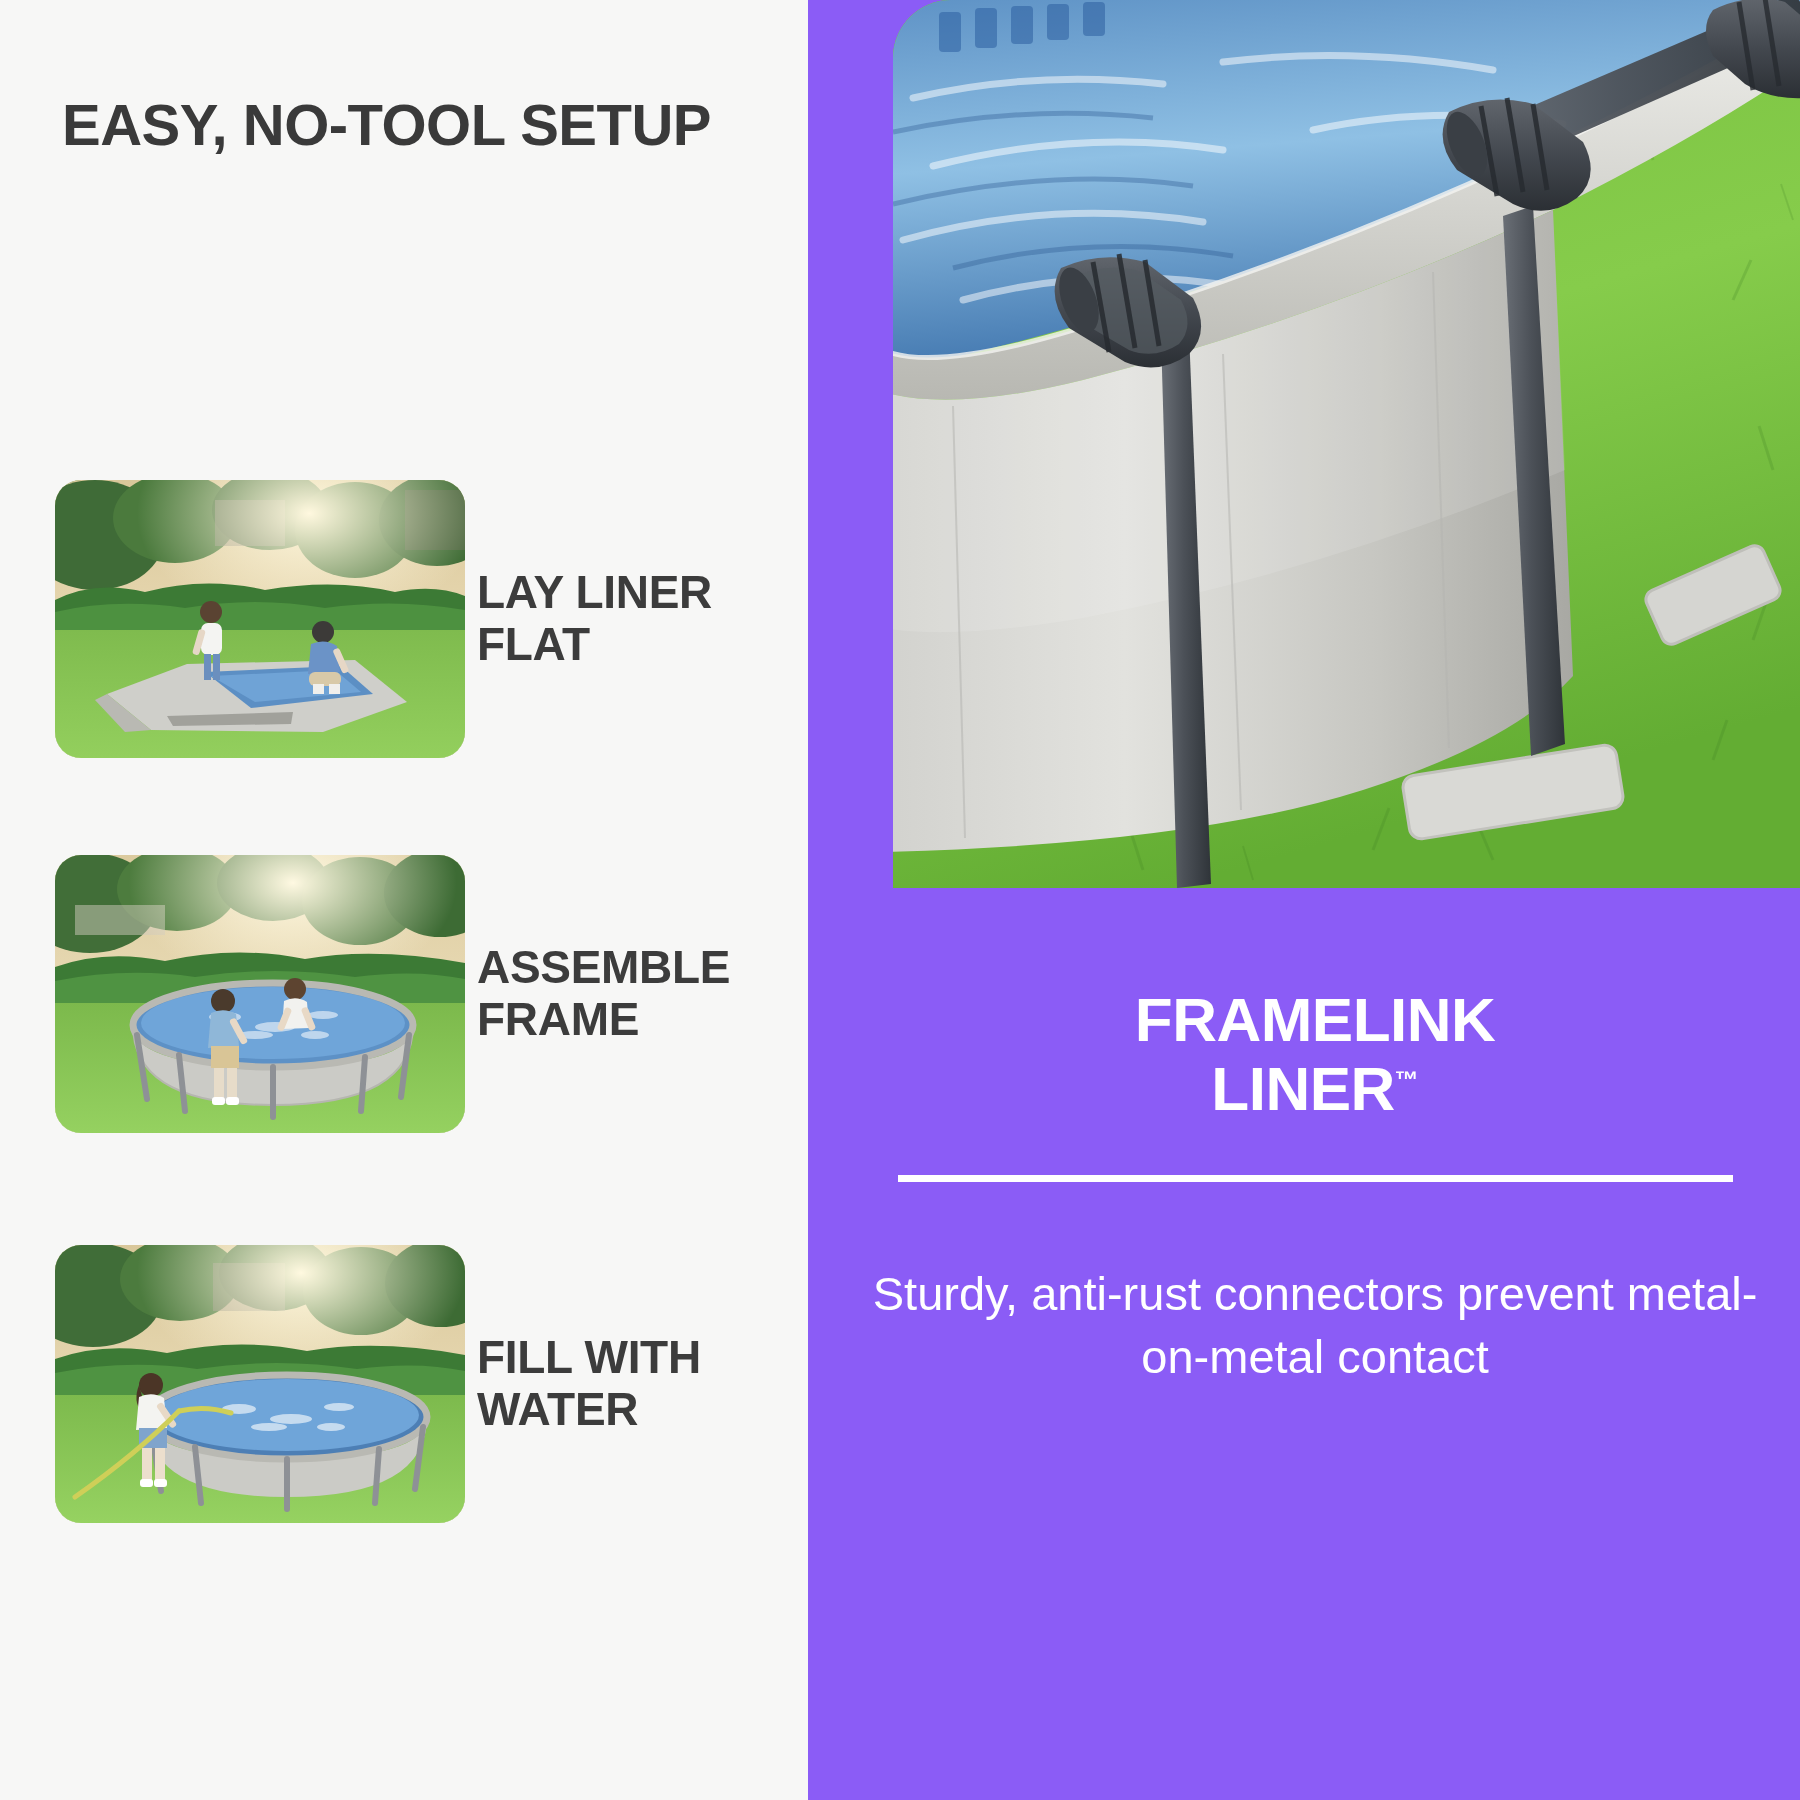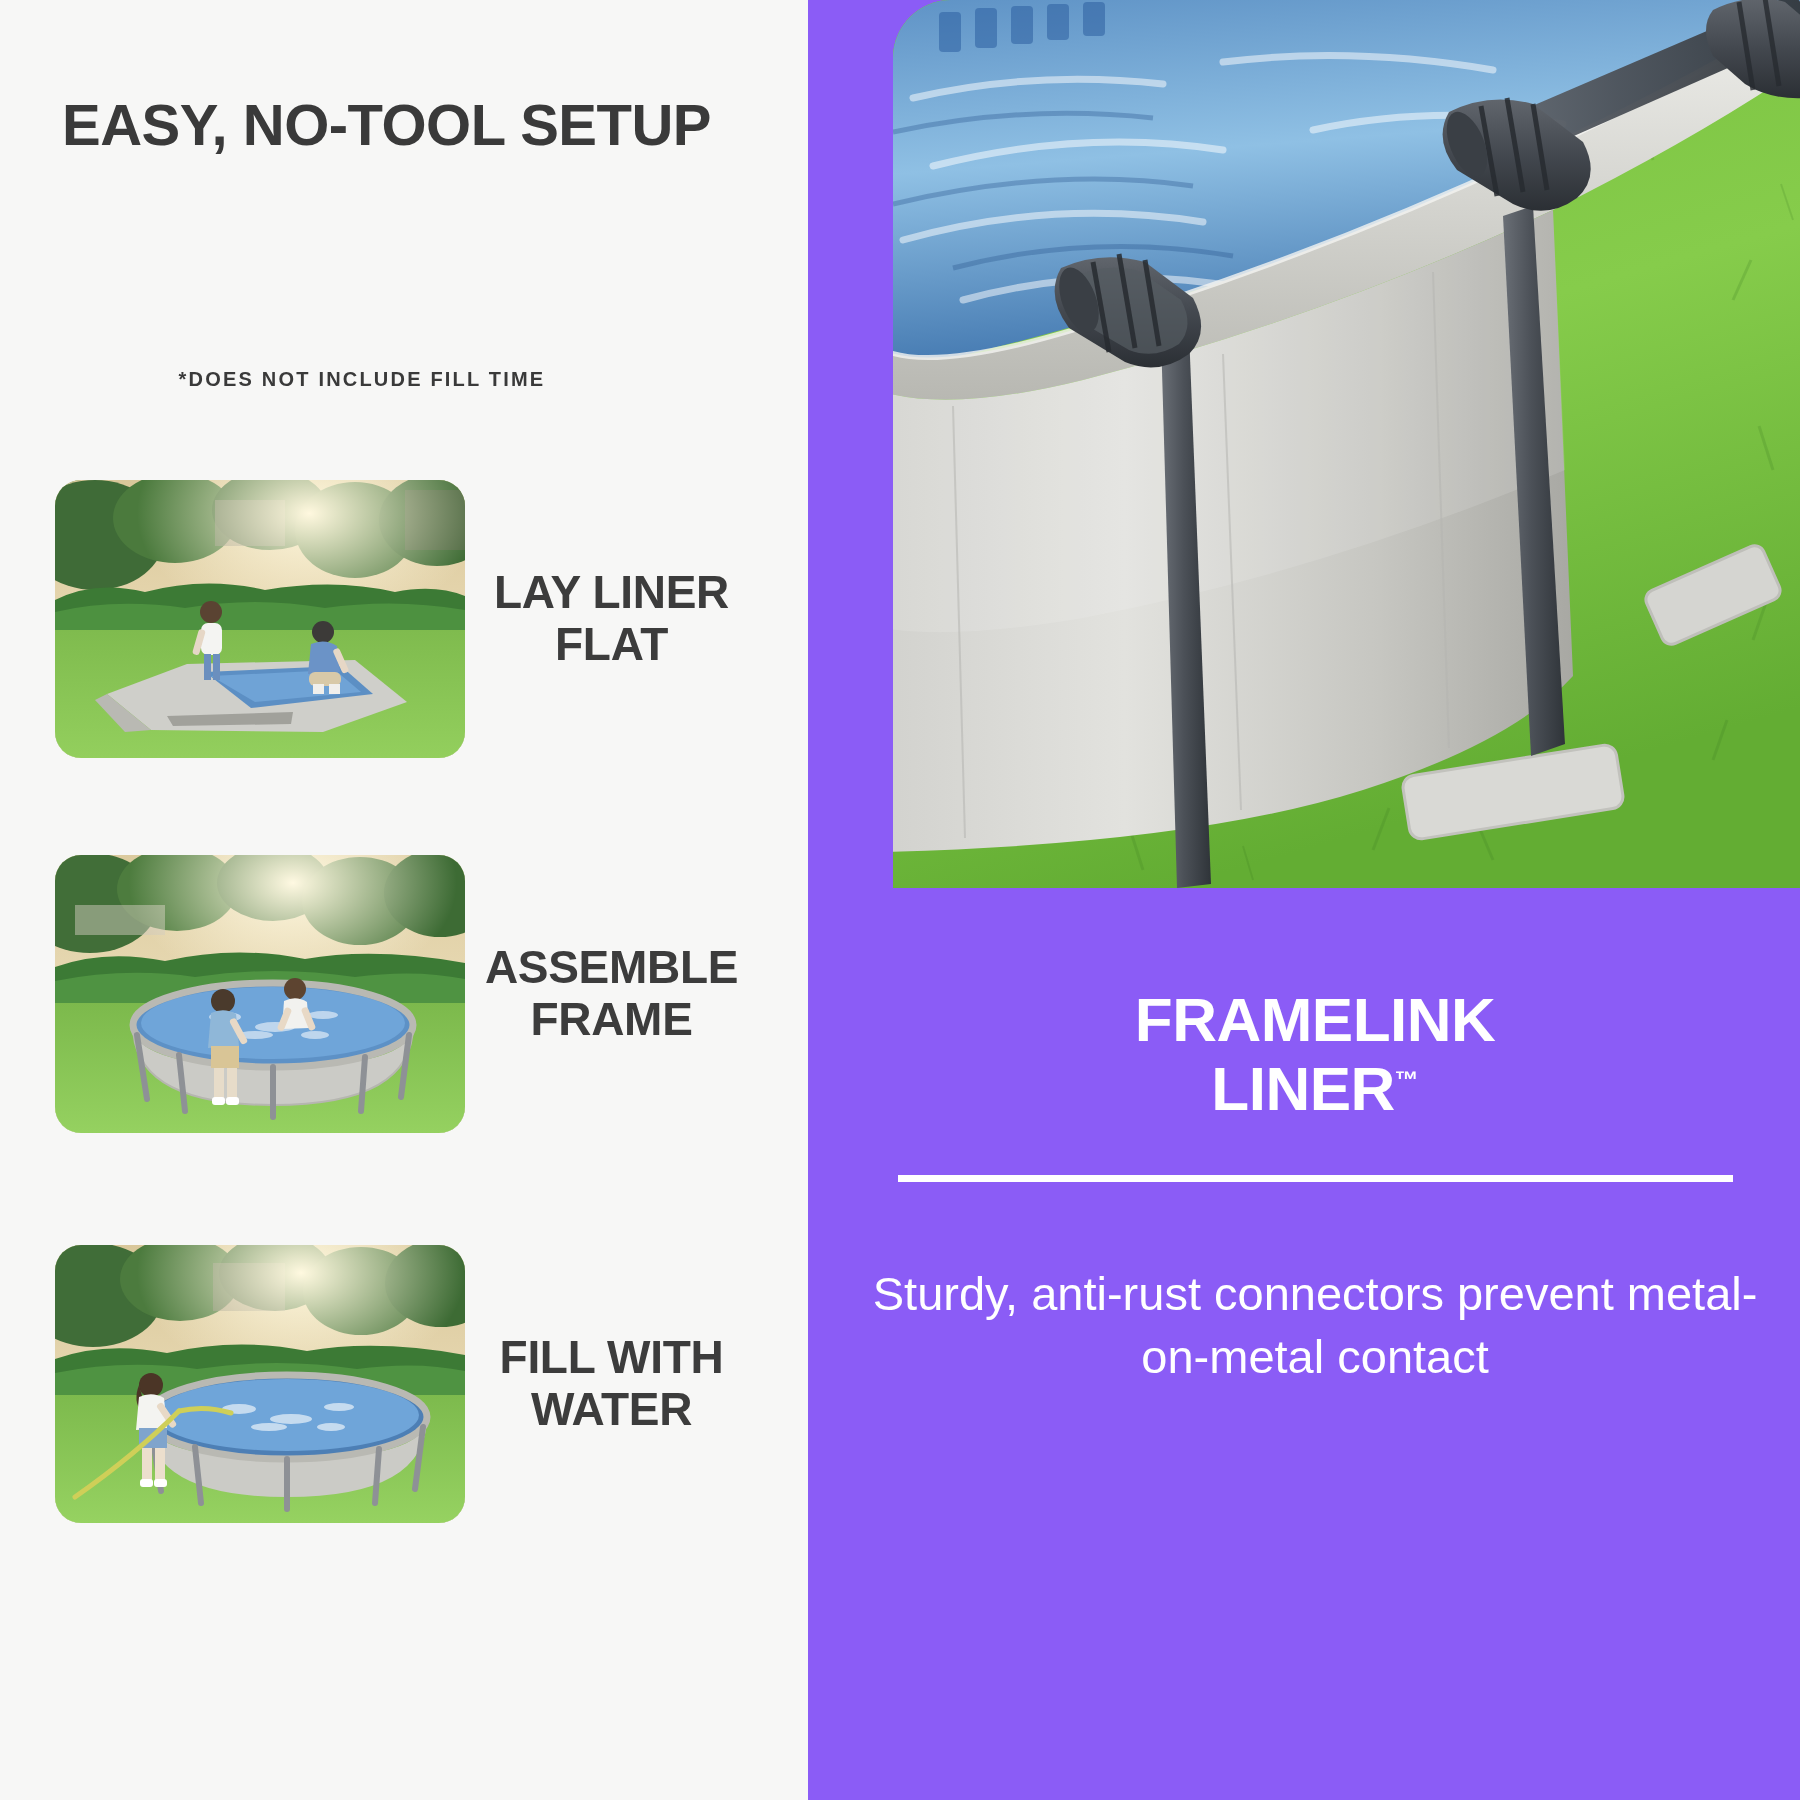--- a/index.html
+++ b/index.html
@@ -50,25 +50,24 @@
     border-radius:26px;
     overflow:hidden;
     position:relative;
     flex:0 0 auto;
     background:#6aa84f;
   }
   .thumb svg { display:block; width:100%; height:100%; }
 
   .step-label {
     flex:1 1 auto;
-    text-align:center;
     font-size:46px; font-weight:bold; color:#3c3c3c;
     line-height:1.12;
     letter-spacing:-0.3px;
-    padding-left:3px;
+    padding-left:12px;
   }
 
   
   #right {
     width:1015px; height:1800px;
     background:#8b5cf6;
     position:relative;
   }
   #hero {
     position:absolute; left:85px; top:0;
@@ -103,21 +102,20 @@
 </head>
 <body>
 
 <div id="page">
 
   <div id="left">
 
     <div id="headline">EASY, NO-TOOL SETUP</div>
 
 
-    <div id="footnote">*DOES NOT INCLUDE FILL TIME</div>
 
     <div class="step s1">
       <div class="thumb">
         <svg viewBox="0 0 410 278" preserveAspectRatio="none" aria-hidden="true">
           <defs>
             <linearGradient id="sky1" x1="0" y1="0" x2="0" y2="1">
               <stop offset="0" stop-color="#d9c79a"></stop>
                 <stop offset="1" stop-color="#f3e6c4"></stop>
             </linearGradient>
             <radialGradient id="sun1" cx="0.62" cy="0.12" r="0.42">

